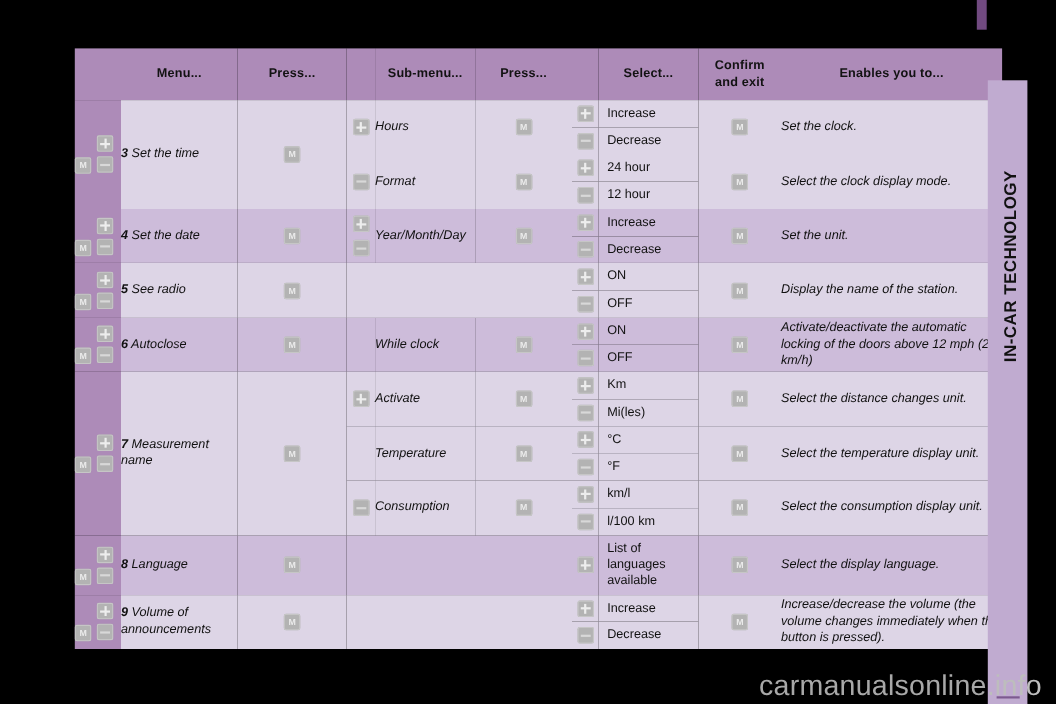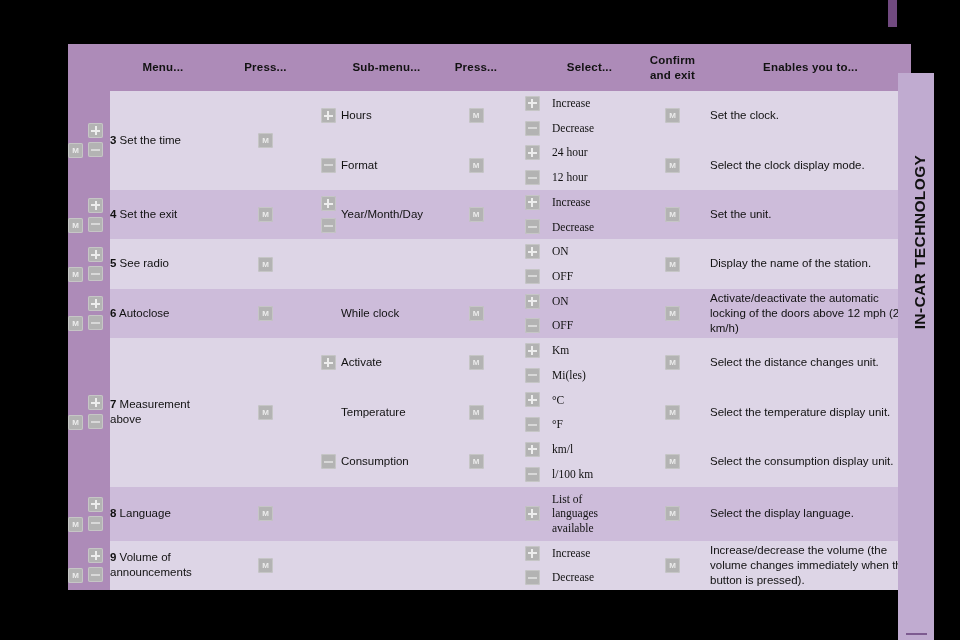--- a/index.html
+++ b/index.html
@@ -61,21 +61,21 @@
   
   .lt{background:#ddd5e6;}
   .dk{background:#cdbcda;}
   .nav{background:#ad8bb8;}
 
   .cell{
     border-right:2px solid #ffffff;border-bottom:2px solid #ffffff;
     font-size:11.5px;color:#111;
   }
   .cell.nr{border-right:0;}
-  .pad{padding:5px 9px;line-height:1.32;}
+  .pad{padding:5px 9px;line-height:1.32;font-style:italic;}
   .ctr{text-align:center;}
   .bold{font-weight:bold;}
 
   
   .btn{
     display:inline-block;width:15px;height:15px;border-radius:2px;
     background:#b3b3b3;position:relative;vertical-align:middle;
     box-shadow:inset 0 0 0 1px #c6c6c6;
   }
   .btn .g{
@@ -88,21 +88,21 @@
   .btn.plus .g:after{content:"";position:absolute;left:3px;top:6.5px;width:9px;height:2px;background:#ededed;}
   .btn.minus .g:after{content:"";position:absolute;left:3px;top:6.5px;width:9px;height:2px;background:#d8d8d8;}
 
   
   .navcluster{position:relative;width:42px;height:34px;margin:0 auto;}
   .navcluster .m{position:absolute;left:0;top:10px;}
   .navcluster .p{position:absolute;left:20px;top:0;}
   .navcluster .n{position:absolute;left:20px;top:19px;}
 
   
-  .selrow{display:flex;align-items:center;gap:8px;padding:5px 8px;font-family:Liberation Serif, serif;}
+  .selrow{display:flex;align-items:center;gap:8px;padding:5px 8px;}
   .selrow .lbl{line-height:1.28;}
 
   
   .stack{display:flex;flex-direction:column;align-items:center;justify-content:center;height:100%;gap:7px;}
 </style>
 </head>
 <body>
 
 <div class="page">
 
@@ -199,21 +199,21 @@
             <div class="navcluster">
               <span class="m">
                 <span class="btn m">
                   <span class="g">M</span>
                 </span>
               </span>
               <span class="p"><span class="btn plus"><span class="g"></span></span></span>
               <span class="n"><span class="btn minus"><span class="g"></span></span></span>
             </div>
           </td>
-          <td class="cell dk pad" rowspan="2"><span class="bold">4</span> <span>Set the exit</span></td>
+          <td class="cell dk pad" rowspan="2"><span class="bold">4</span> <span>Set the date</span></td>
           <td class="cell dk ctr" rowspan="2"><span class="btn m"><span class="g">M</span></span></td>
           <td class="cell dk ctr" rowspan="2">
             <div class="stack">
               <span class="btn plus">
                 <span class="g"></span>
               </span>
               <span class="btn minus">
                 <span class="g"></span>
               </span>
             </div>
@@ -308,21 +308,21 @@
             <div class="navcluster">
               <span class="m">
                 <span class="btn m">
                   <span class="g">M</span>
                 </span>
               </span>
               <span class="p"><span class="btn plus"><span class="g"></span></span></span>
               <span class="n"><span class="btn minus"><span class="g"></span></span></span>
             </div>
           </td>
-          <td class="cell lt pad" rowspan="6"><span class="bold">7</span> <span>Measurement above</span></td>
+          <td class="cell lt pad" rowspan="6"><span class="bold">7</span> <span>Measurement name</span></td>
           <td class="cell lt ctr" rowspan="6"><span class="btn m"><span class="g">M</span></span></td>
           <td class="cell lt ctr" rowspan="2"><span class="btn plus"><span class="g"></span></span></td>
           <td class="cell lt pad" rowspan="2">Activate</td>
           <td class="cell lt ctr" rowspan="2"><span class="btn m"><span class="g">M</span></span></td>
           <td class="cell lt ctr"><span class="btn plus"><span class="g"></span></span></td>
           <td class="cell lt">
             <div class="selrow">
               <span class="lbl">Km</span>
             </div>
           </td>
@@ -437,14 +437,15 @@
         </tr>
       </tbody>
   </table>
 
   <div class="sidebar">
     <div class="sidebar-label">IN-CAR TECHNOLOGY</div>
     <div class="sidebar-rule"></div>
     <div class="sidebar-num">3</div>
   </div>
 
+  <div class="watermark"><span>carmanualsonline</span><span class="dim">.info</span></div>
 
 </div>
 
 </body></html>

